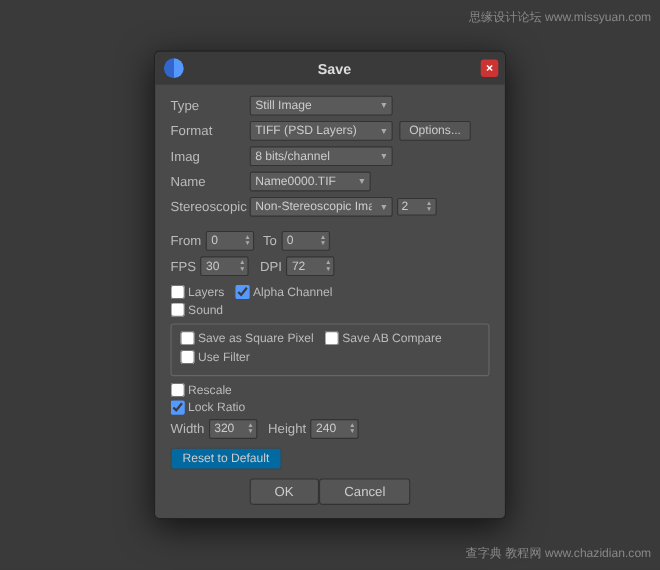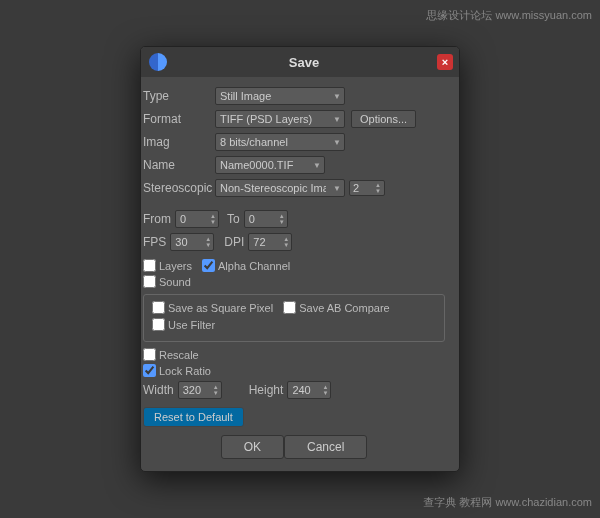--- a/index.html
+++ b/index.html
@@ -84,21 +84,21 @@
       align-items: center;
       justify-content: center;
       cursor: pointer;
       color: #fff;
       font-size: 11px;
       font-weight: bold;
       line-height: 1;
     }
 
     .content {
-      padding: 10px 14px 12px 2px;
+      padding: 10px 14px 12px 14px;
     }
 
     .form-row {
       display: flex;
       align-items: center;
       margin-bottom: 5px;
     }
 
     .form-label {
       width: 72px;
@@ -488,21 +488,21 @@
 
       <div class="width-height-row">
         <span class="wh-label">Width</span>
         <div class="spinbox">
           <input type="text" value="320" style="">
           <div class="spinbox-arrows">
             <span>▲</span>
             <span>▼</span>
           </div>
         </div>
-        <span class="wh-label" style="margin-left:27px;">Height</span>
+        <span class="wh-label" style="margin-left:10px;">Height</span>
         <div class="spinbox">
           <input type="text" value="240" style="">
           <div class="spinbox-arrows">
             <span>▲</span>
             <span>▼</span>
           </div>
         </div>
       </div>
     </div>
 

